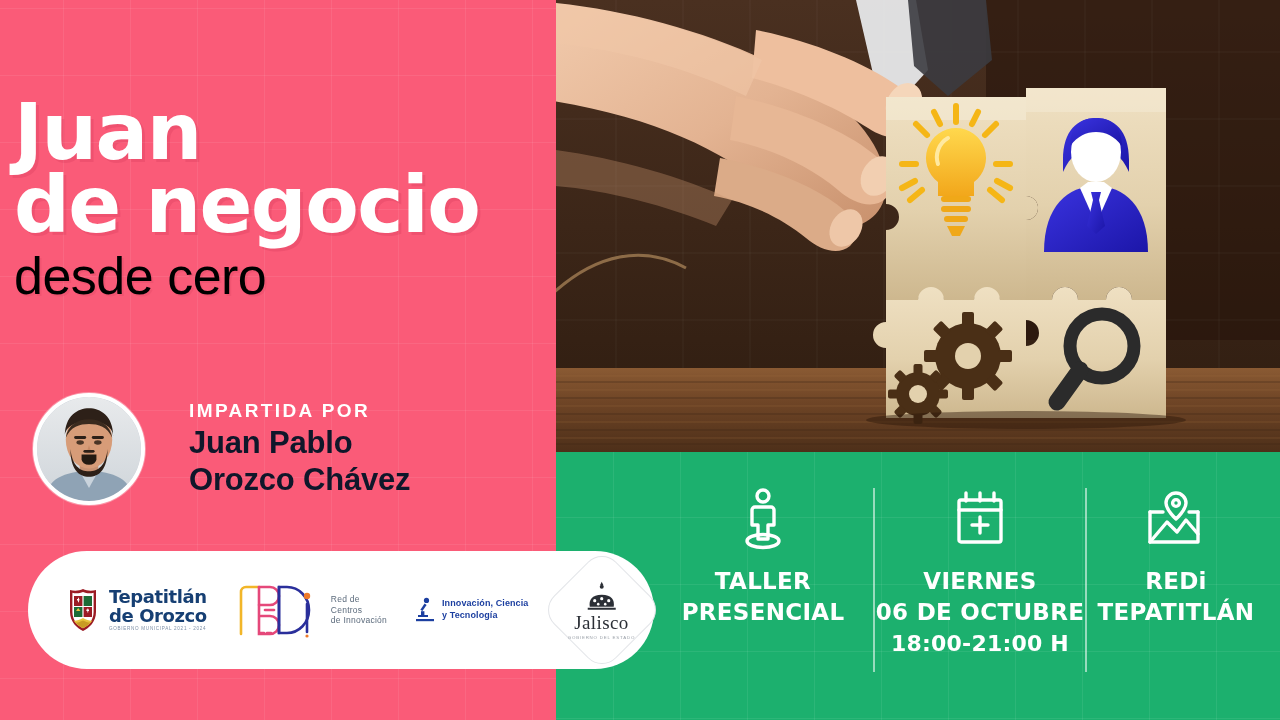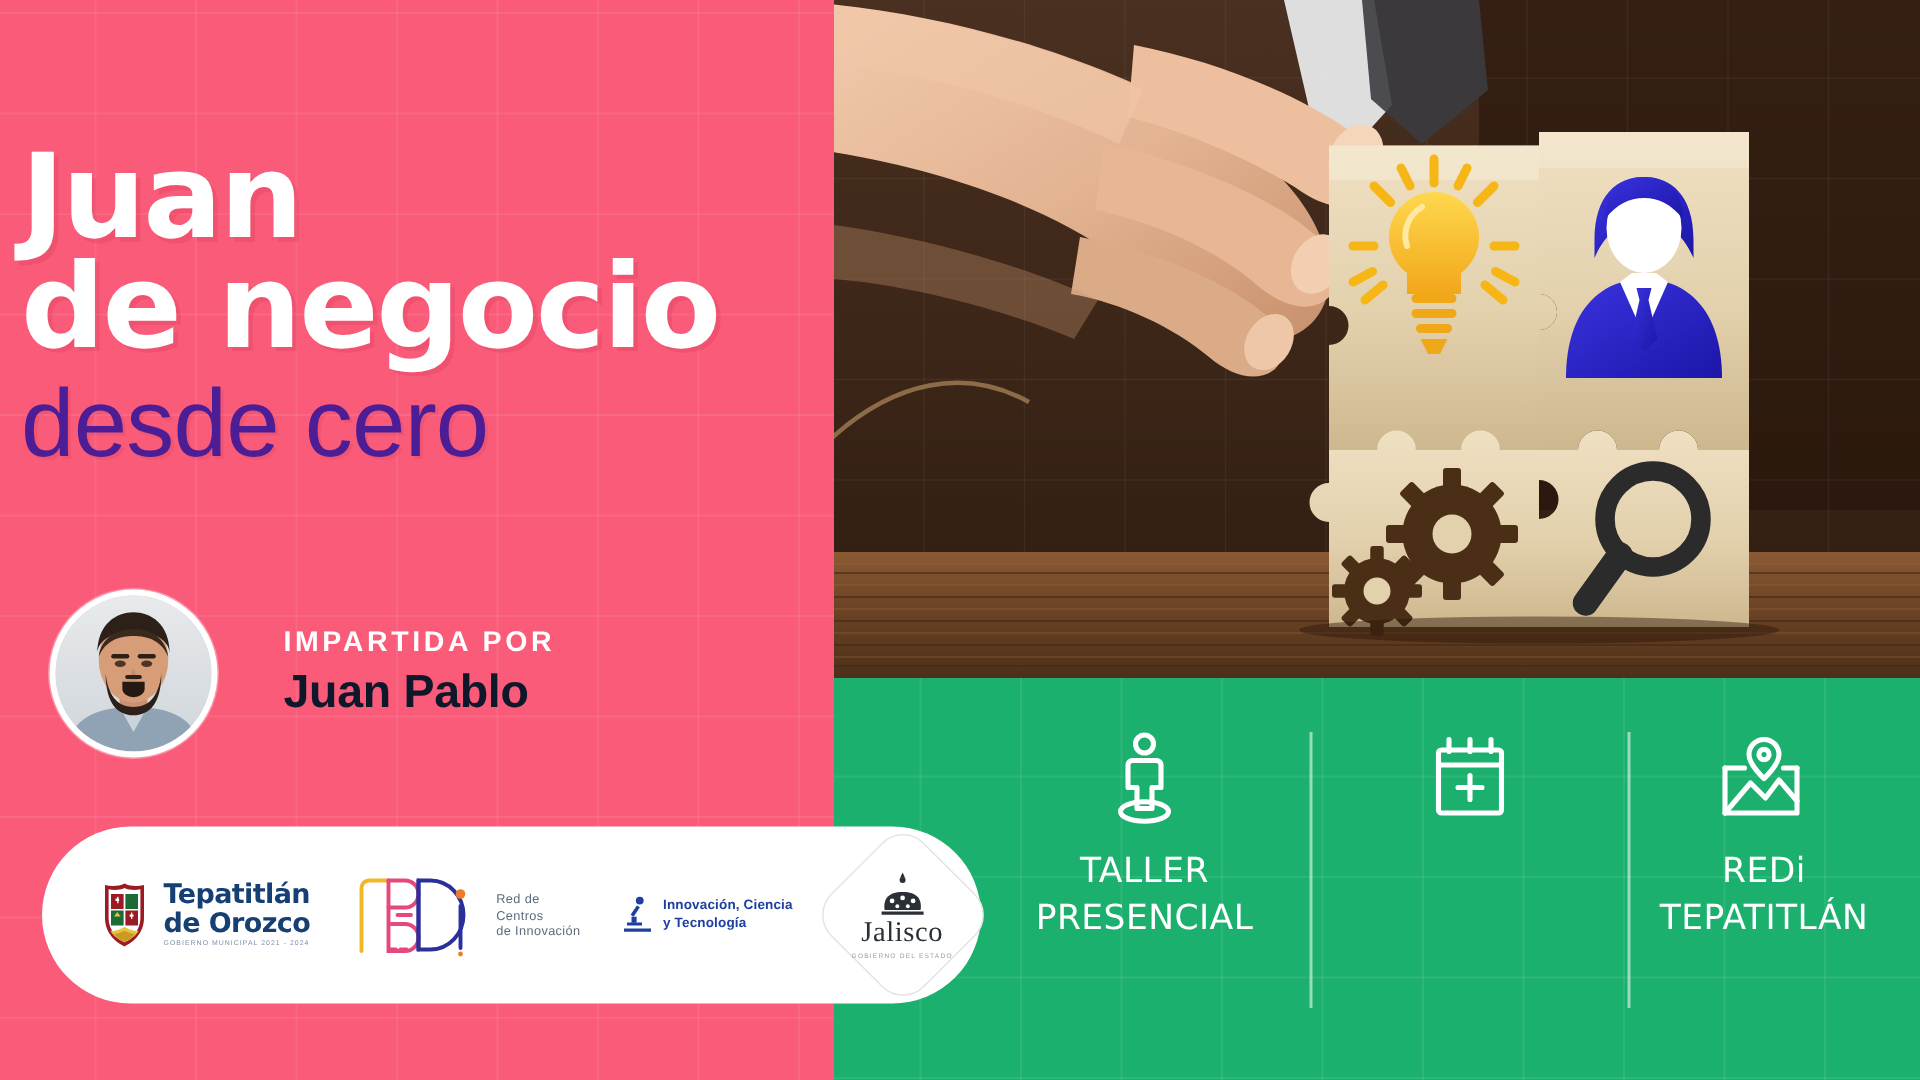--- a/index.html
+++ b/index.html
@@ -27,21 +27,21 @@
 
   .title-block{ position:absolute; left:14px; top:96px; width:520px; }
   .t-line1, .t-line2{
     font-weight:900; color:#ffffff; letter-spacing:-1.5px;
     font-size:78px; line-height:0.93;
     text-shadow:3px 3px 0 rgba(190,40,70,.18);
     font-family:"DejaVu Sans","Liberation Sans",sans-serif;
   }
   .t-line2{ font-size:78px; }
   .t-line3{
-    font-weight:400; color:#4c1d95; font-size:64px; line-height:1.12;
+    font-weight:400; color:#000000; font-size:52px; line-height:1.12;
     letter-spacing:-0.5px; margin-top:6px;
     text-shadow:2px 2px 0 rgba(190,40,70,.14);
     font-family:"Liberation Sans",sans-serif;
   }
 
   
   .speaker{ position:absolute; left:33px; top:393px; display:flex; align-items:center; }
   .avatar{
     width:112px; height:112px; border-radius:50%;
     border:4px solid #ffffff; overflow:hidden; position:relative;
@@ -137,21 +137,21 @@
   .info-col.c2{ width:212px; }
   .info-col.c3{ width:180px; }
   .info-col .divider{
     position:absolute; left:-1px; top:0; width:2px; height:184px;
     background:rgba(255,255,255,.55);
   }
   .info-icon{ height:62px; margin-bottom:16px; display:flex; align-items:center; }
   .info-icon svg{ display:block; }
   .info-lines{ text-align:center; }
   .info-lines div{
-    color:#ffffff; font-weight:400; font-size:23px; line-height:1.36;
+    color:#ffffff; font-weight:700; font-size:23px; line-height:1.36;
     letter-spacing:.3px;
     font-family:"DejaVu Sans","Liberation Sans",sans-serif;
   }
   .info-lines div.small{ font-size:22px; letter-spacing:.2px; }
 </style>
 </head>
 <body>
 
 <div id="poster">
 
@@ -199,20 +199,21 @@
 
             <path d="M36 56 C36 78 45 86 56 86 C67 86 76 78 76 56 C74 74 66 80 56 80 C46 80 38 74 36 56 Z" fill="#2d2018"></path>
             <path d="M48 62 h16 v5 a8 6 0 0 1 -16 0 Z" fill="#241a12"></path>
             <rect x="50" y="57" width="12" height="3" rx="1.5" fill="#2d2018"></rect>
           </g>
         </svg>
       </div>
       <div class="speaker-text">
         <div class="imparted-by">IMPARTIDA POR</div>
         <div class="speaker-name">Juan Pablo</div>
+        <div class="speaker-name">Orozco Chávez</div>
       </div>
     </div>
   </div>
 
   <div class="photo">
     <svg viewBox="0 0 724 452" preserveAspectRatio="xMidYMid slice">
       <defs>
         <linearGradient id="wallG" x1="0" y1="0" x2="0" y2="1">
           <stop offset="0" stop-color="#4a3020"></stop>
             <stop offset="1" stop-color="#2e1c10"></stop>
@@ -406,20 +407,25 @@
       <div class="info-col c2">
         <div class="divider"></div>
         <div class="info-icon">
           <svg width="52" height="58" viewBox="0 0 52 58" fill="none" stroke="#ffffff" stroke-width="3.4" stroke-linecap="round" stroke-linejoin="round">
             <path d="M12 3v8M26 3v8M40 3v8"></path>
             <rect x="5" y="10" width="42" height="42" rx="2"></rect>
             <path d="M5 20h42"></path>
             <path d="M26 27v16M18 35h16"></path>
           </svg>
         </div>
+        <div class="info-lines">
+          <div>VIERNES</div>
+          <div>06 DE OCTUBRE</div>
+          <div class="small">18:00-21:00 H</div>
+        </div>
       </div>
 
       <div class="info-col c3">
         <div class="divider"></div>
         <div class="info-icon">
           <svg width="62" height="58" viewBox="0 0 62 58" fill="none" stroke="#ffffff" stroke-width="3.4" stroke-linecap="round" stroke-linejoin="round">
             <path d="M5 22v30h48V22"></path>
             <path d="M5 52l17-20 10 10 9-12 12 14"></path>
             <path d="M5 22h13M44 22h9"></path>
             <path d="M31 3a10 10 0 0 1 10 10c0 7-10 16-10 16S21 20 21 13A10 10 0 0 1 31 3Z"></path>

